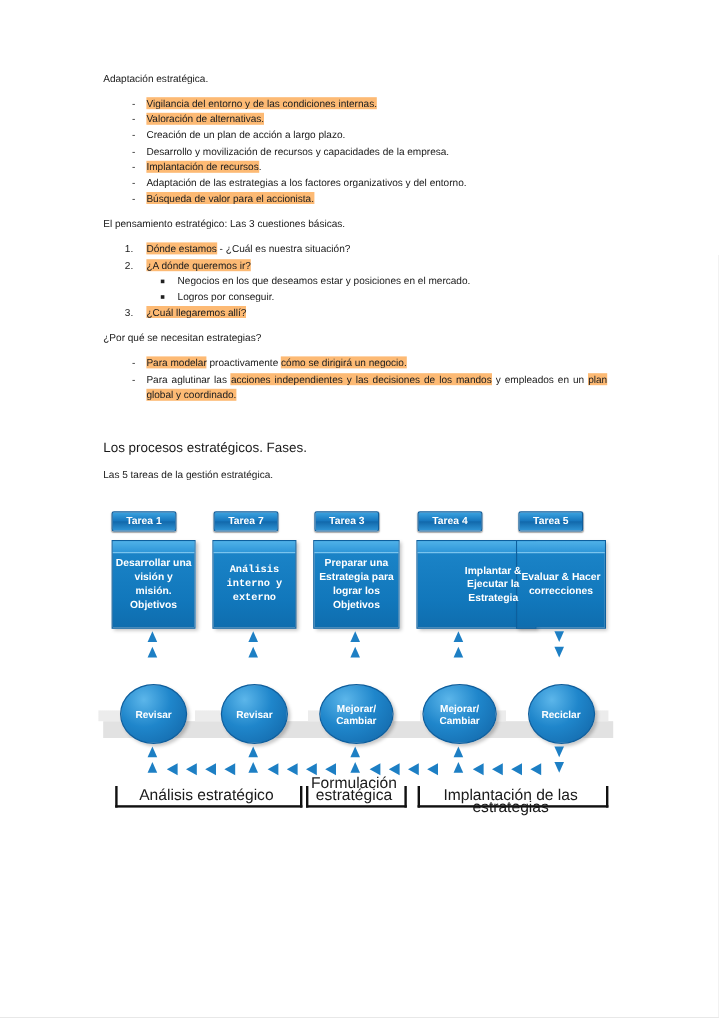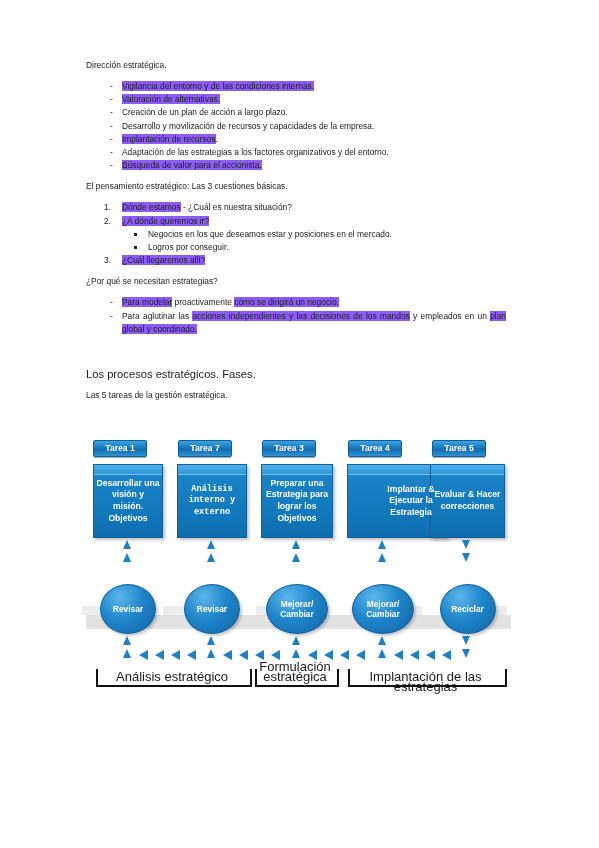--- a/index.html
+++ b/index.html
@@ -16,21 +16,21 @@
     left:86px; top:60px;
     width:420px;
     color:#1a1a1a;
   }
   .p{
     font-size:8.4px;
     line-height:11px;
     margin:0 0 9px 0;
     color:#202020;
   }
-  .hl{ background:#8b5cf6; }
+  .hl{ background:#fdba74; }
   ul.dash, ol.num, ul.sq{
     margin:0 0 9px 0;
     padding:0;
     list-style:none;
   }
   ul.dash li{
     position:relative;
     font-size:8.4px;
     line-height:13.2px;
     padding-left:36px;
@@ -82,21 +82,21 @@
   .sec-sub{
     font-size:8.4px;
     line-height:11px;
     margin:0 0 6px 0;
     color:#202020;
   }
 
   
   .diagram{
     position:absolute;
-    left:0; top:434px;
+    left:0; top:420px;
     width:584px; height:260px;
   }
   .road{
     position:absolute;
     left:86px; top:181px;
     width:425px; height:14px;
     background:#e2e2e2;
   }
   .road:before{
     content:"";
@@ -191,21 +191,21 @@
     text-align:center;
   }
 </style>
 </head>
 <body>
 
 <div class="page">
 
   <div class="doc">
 
-    <p class="p">Dirección estratégica.</p>
+    <p class="p">Adaptación estratégica.</p>
 
     <ul class="dash" id="bullets1">
         <li><span class="hl">Vigilancia del entorno y de las condiciones internas.</span></li>
         <li><span class="hl">Valoración de alternativas.</span></li>
         <li><span>Creación de un plan de acción a largo plazo.</span></li>
         <li><span>Desarrollo y movilización de recursos y capacidades de la empresa.</span></li>
         <li><span class="hl">Implantación de recursos</span><span>.</span></li>
         <li><span>Adaptación de las estrategias a los factores organizativos y del entorno.</span></li>
         <li><span class="hl">Búsqueda de valor para el accionista.</span></li>
       </ul>

